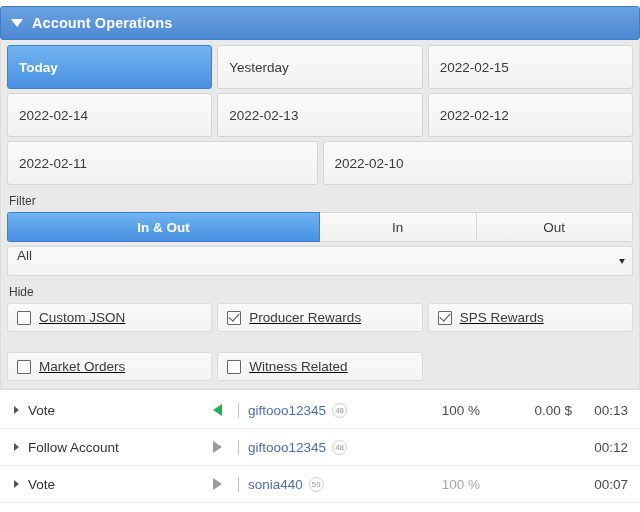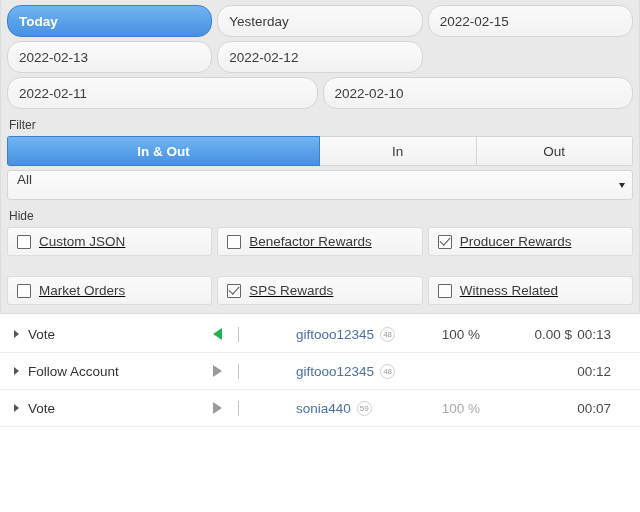--- a/index.html
+++ b/index.html
@@ -59,29 +59,29 @@
   }
 
   
   .date-grid {
     display: flex;
     flex-wrap: wrap;
     gap: 4px 5px;
   }
   .date-btn {
     flex: 0 0 calc((100% - 10px) / 3);
-    height: 32px;
+    height: 44px;
     display: flex;
     align-items: center;
     padding: 0 11px;
     font-size: 13.5px;
     color: #3a3a3a;
     background: linear-gradient(to bottom, #fafafa 0%, #f2f2f2 100%);
     border: 1px solid #d5d5d5;
-    border-radius: 14px;
+    border-radius: 3px;
     cursor: pointer;
     white-space: nowrap;
   }
   .date-btn.wide {
     flex: 0 0 calc((100% - 5px) / 2);
   }
   .date-btn.active {
     background: linear-gradient(to bottom, #72b4f2 0%, #58a0e8 55%, #4a90e2 100%);
     border: 1px solid #3a7fd0;
     color: #ffffff;
@@ -243,21 +243,20 @@
     width: 1px;
     height: 15px;
     background: #c2c2c2;
     margin: 0 9px 0 2px;
   }
   .acct-cell {
     flex: 1 1 auto;
     display: flex;
     align-items: flex-start;
     min-width: 0;
-    margin-left: 48px;
   }
   .acct-link {
     color: #4c6fa5;
     font-size: 13.5px;
     text-decoration: none;
     white-space: nowrap;
   }
   .rep-badge {
     margin-left: 6px;
     width: 15px; height: 15px;
@@ -281,43 +280,50 @@
   .amt-cell {
     flex: 0 0 92px;
     text-align: right;
     color: #4a4a4a;
     font-size: 13.5px;
     white-space: nowrap;
   }
   .time-cell {
     flex: 0 0 68px;
     text-align: right;
-    padding-right: 29px;
+    padding-right: 12px;
     color: #4a4a4a;
     font-size: 13.5px;
     white-space: nowrap;
   }
 </style>
 </head>
 <body>
 
 <div id="app">
 
+  <div class="panel-header">
+    <span class="caret-down"></span>
+    <span class="panel-header-title">Account Operations</span>
+  </div>
 
   <div class="filter-panel">
 
     <div class="date-grid">
       <div class="date-btn active">
         <span>Today</span>
       </div>
       <div class="date-btn">
         <span>Yesterday</span>
       </div>
       <div class="date-btn">
         <span>2022-02-15</span>
+      </div>
+      <div class="date-btn">
+        <span>2022-02-14</span>
       </div>
       <div class="date-btn">
         <span>2022-02-13</span>
       </div>
       <div class="date-btn">
         <span>2022-02-12</span>
       </div>
       <div class="date-btn wide">
         <span>2022-02-11</span>
       </div>
@@ -346,34 +352,30 @@
     </div>
 
     <div class="section-label">Hide</div>
 
     <div class="check-grid">
       <div class="check-item">
         <span class="checkbox"></span>
         <span>Custom JSON</span>
       </div>
       <div class="check-item">
-        <span class="checkbox"></span>
-        <span>Benefactor Rewards</span>
+        <span class="checkbox checked"></span>
+        <span>Producer Rewards</span>
       </div>
       <div class="check-item">
         <span class="checkbox checked"></span>
-        <span>Producer Rewards</span>
+        <span>SPS Rewards</span>
       </div>
       <div class="check-item">
         <span class="checkbox"></span>
         <span>Market Orders</span>
-      </div>
-      <div class="check-item">
-        <span class="checkbox checked"></span>
-        <span>SPS Rewards</span>
       </div>
       <div class="check-item">
         <span class="checkbox"></span>
         <span>Witness Related</span>
       </div>
     </div>
   </div>
 
   <div class="ops-list">
 

